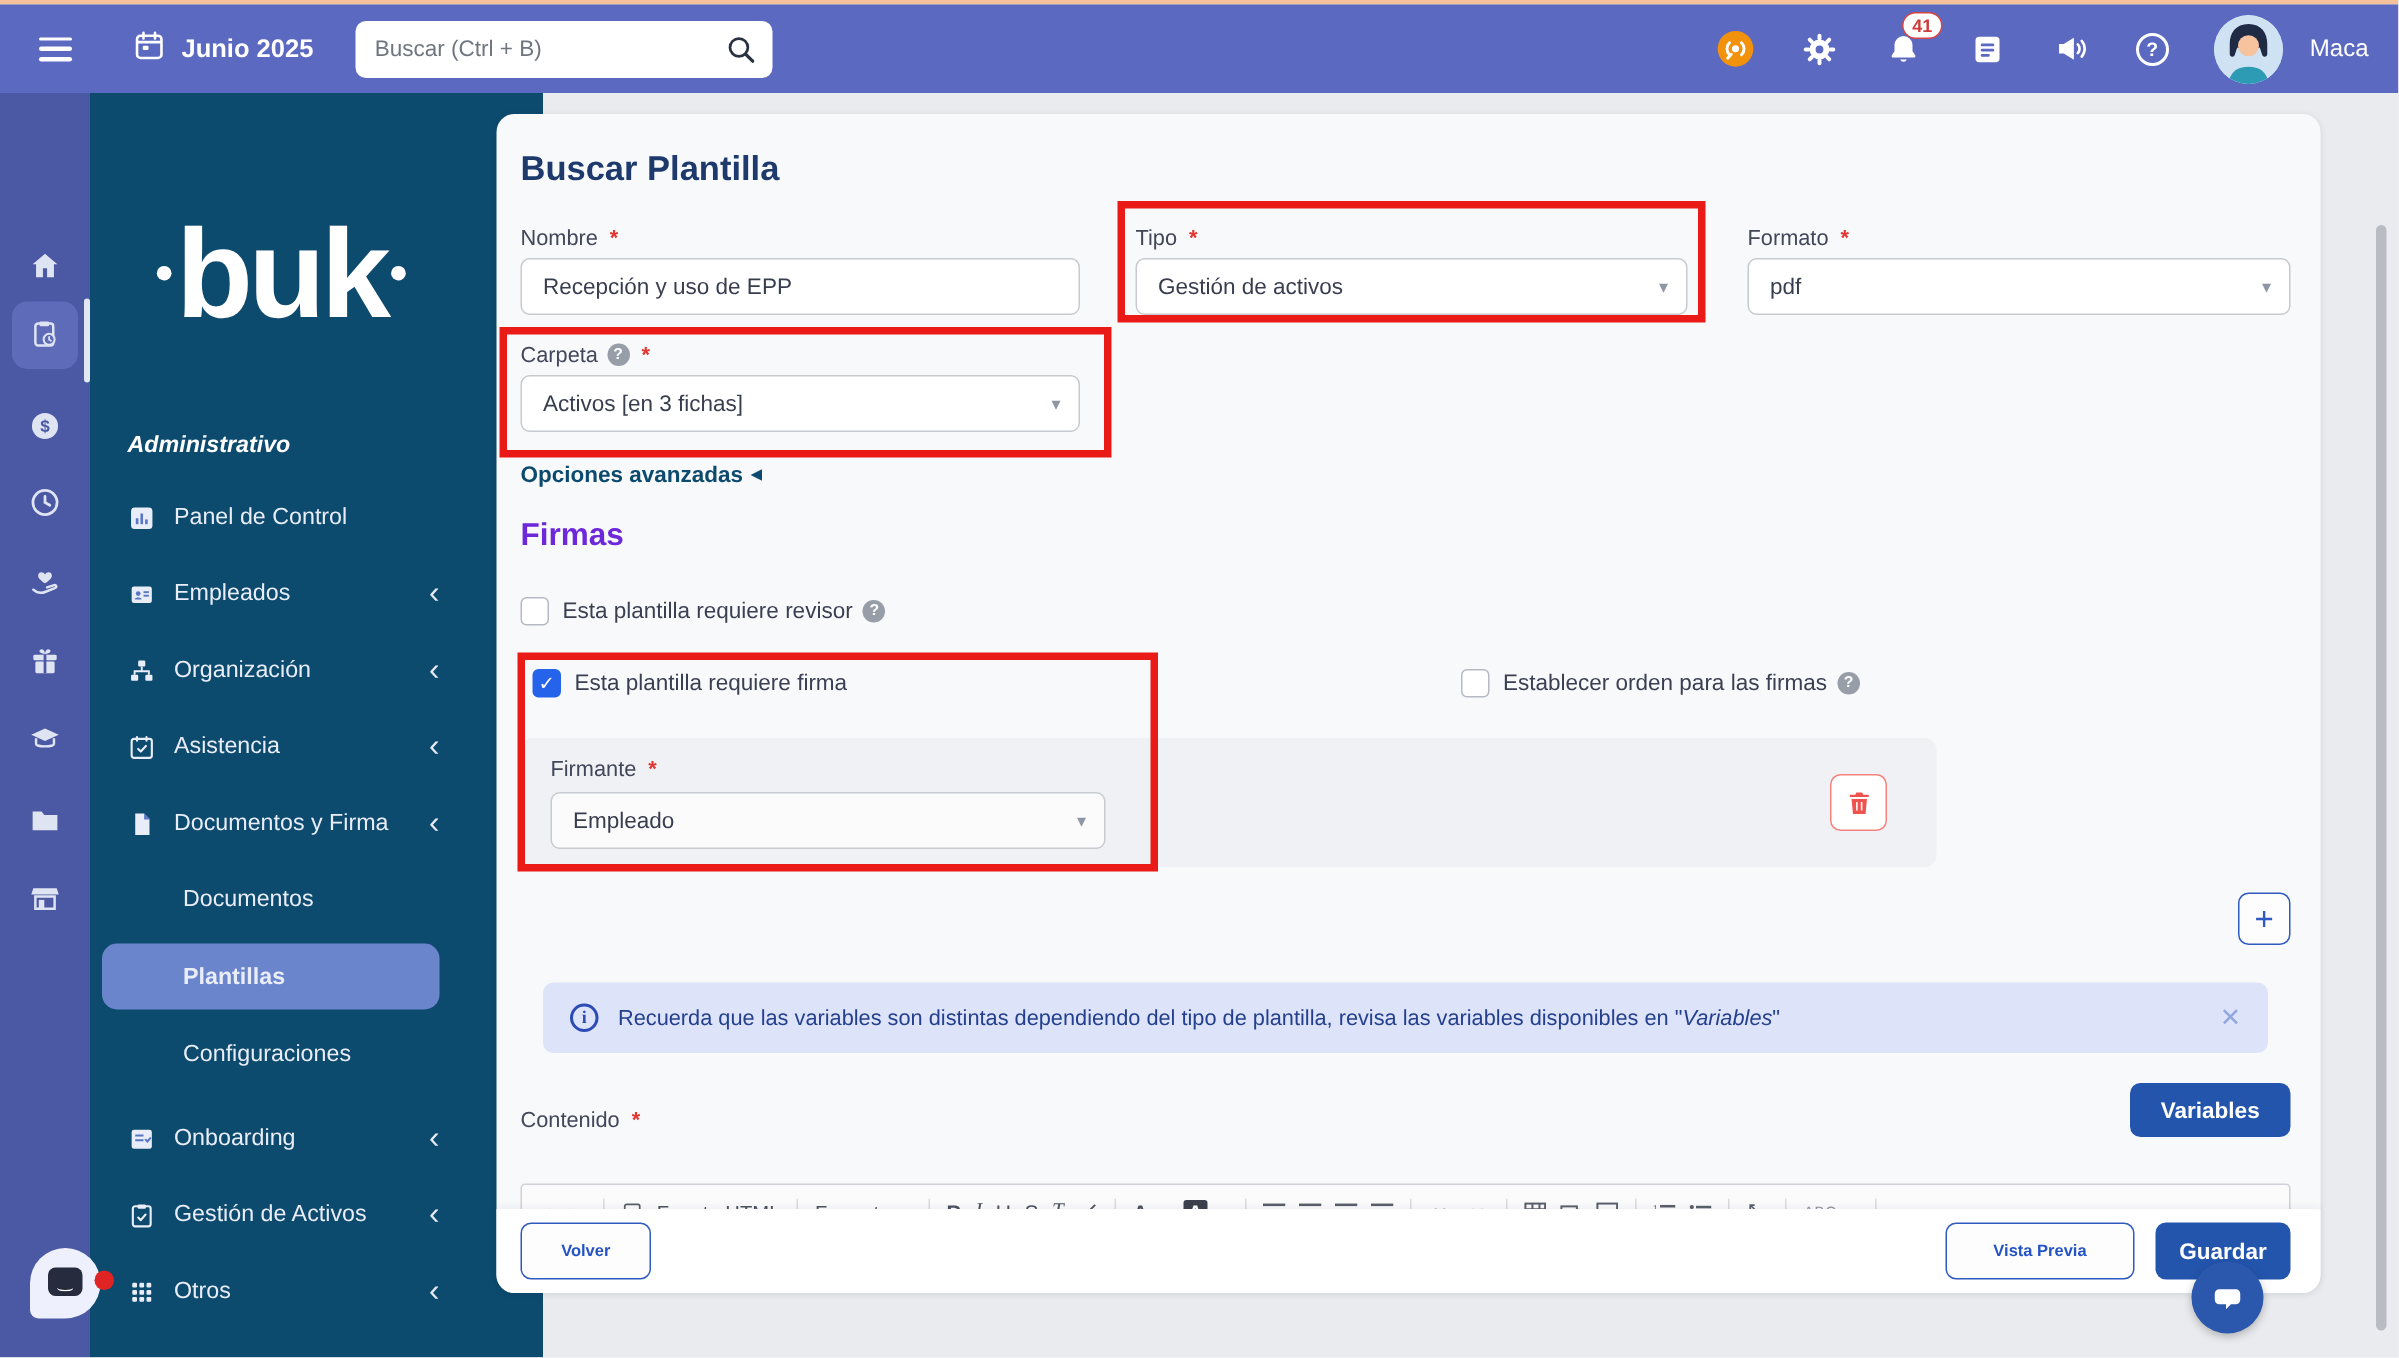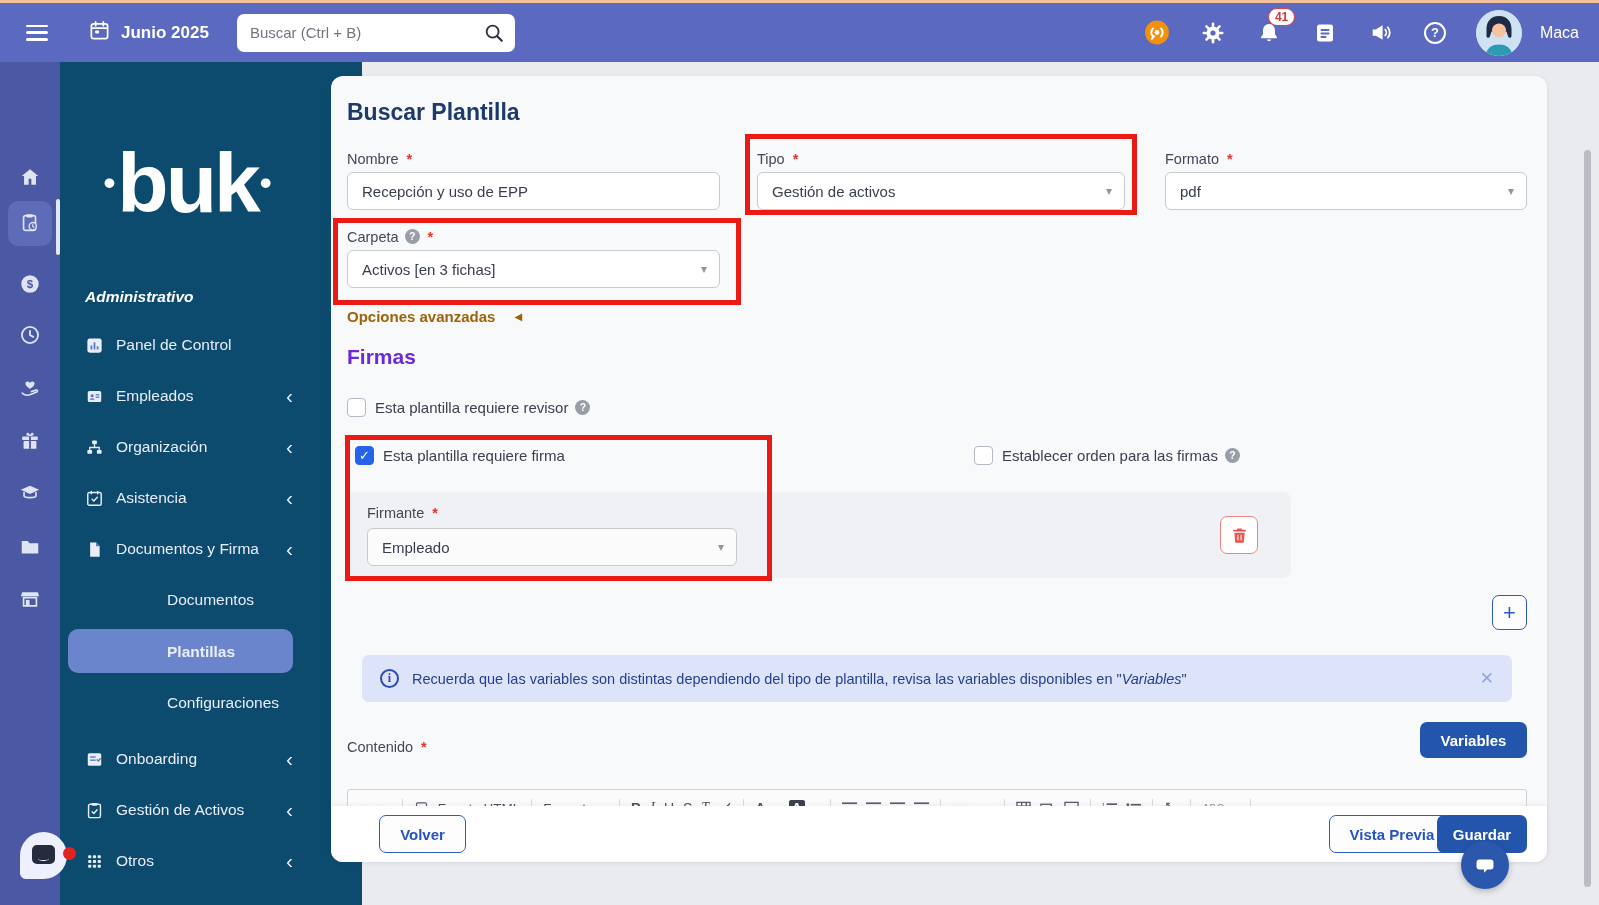--- a/index.html
+++ b/index.html
@@ -34,54 +34,54 @@
 
   
   #sidebar { left:60px; top:62px; width:302px; height:843px; background:#0c4a6e; color:#e9edf8; }
   .logo { position:absolute; left:0; top:70px; width:255px; text-align:center; color:#fff; font-weight:700; font-size:84px; letter-spacing:-3px; line-height:100px; }
   .logo .dot { font-size:34px; vertical-align:18px; letter-spacing:0; padding:0 2px; }
   .side-section { position:absolute; left:25px; top:226px; font-size:15.5px; font-weight:700; color:#fff;font-style:italic; }
   .side-item { position:absolute; left:0; width:255px; height:28px; display:flex; align-items:center; cursor:pointer; }
   .side-item svg { margin-left:25px; width:19px; height:19px; flex:none; }
   .side-item .lbl { margin-left:12px; font-size:15.5px; font-weight:500; }
   .side-item .chev { margin-left:auto; margin-right:22px; font-size:21px; line-height:18px; color:#e6eaf6; }
-  .sub-item { position:absolute; left:0; width:255px; height:28px; display:flex; align-items:center; cursor:pointer;padding-left:45px; }
+  .sub-item { position:absolute; left:0; width:255px; height:28px; display:flex; align-items:center; cursor:pointer; }
   .sub-item .lbl { margin-left:62px; font-size:15.5px; font-weight:500; }
   .sub-active-bg { position:absolute; left:8px; top:567px; width:225px; height:44px; background:#6b85cd; border-radius:10px; }
 
   
   .chat-launch { position:absolute; left:20px; top:832px; width:47px; height:47px; background:#eef1fd; border-radius:50% 50% 50% 12%; z-index:7; cursor:pointer; }
   .chat-launch .sq { position:absolute; left:12px; top:13px; width:23px; height:19px; background:#262b3d; border-radius:5px; }
   .chat-launch .smile { position:absolute; left:18px; top:24px; width:11px; height:5px; border-bottom:1.6px solid #fff; border-radius:50%; }
   .chat-dot { position:absolute; left:63px; top:847px; width:13px; height:13px; background:#e02424; border-radius:50%; z-index:8; }
 
   
   #card { left:331px; top:76px; width:1216px; height:786px; background:#f8f9fb; border-radius:12px; box-shadow:0 1px 4px rgba(40,50,80,.10); }
   .h1 { position:absolute; left:347px; top:99px; font-size:23px; font-weight:700; color:#1e3a6d; }
   .h2 { position:absolute; left:347px; top:345px; font-size:21px; font-weight:700; color:#6d28d9; }
   .flabel { position:absolute; font-size:14.5px; font-weight:500; color:#42475a; display:flex; gap:6px; }
   .req { color:#e3342f; font-weight:700; margin-left:2px; }
   .field { position:absolute; height:38px; background:#fff; border:1px solid #c7cacf; border-radius:6px; display:flex; align-items:center; padding:16px 14px; font-size:15px; color:#393e4f; cursor:pointer; }
   .field .arrow { position:absolute; right:12px; color:#8f96a3; font-size:12px; }
   .helpdot { width:15px; height:15px; background:#979ea8; color:#fff; border-radius:50%; font-size:10.5px; font-weight:700; display:inline-flex; align-items:center; justify-content:center; line-height:15px; }
-  .link-adv { position:absolute; left:347px; top:308px; color:#a16207; font-size:15px; font-weight:700; cursor:pointer; display:flex; align-items:center; gap:19px; }
+  .link-adv { position:absolute; left:347px; top:308px; color:#0c4a6e; font-size:15px; font-weight:700; cursor:pointer; display:flex; align-items:center; gap:5px; }
   .link-adv .tri { font-size:10px; }
   .cb { position:absolute; width:19px; height:19px; background:#fff; border:1.5px solid #b4b9c3; border-radius:4px; cursor:pointer; }
   .cb.checked { background:#2563eb; border-color:#2563eb; color:#fff; font-size:13px; font-weight:700; display:flex; align-items:center; justify-content:center; }
   .cblabel { position:absolute; font-size:15px; color:#3a3f51; display:flex; align-items:center; gap:7px; }
   .panel { position:absolute; left:347px; top:492px; width:944px; height:86px; background:#f0f1f4; border-radius:8px; }
   .trash-btn { position:absolute; left:1220px; top:516px; width:38px; height:38px; background:#fff; border:1.5px solid #f4837d; border-radius:7px; display:flex; align-items:center; justify-content:center; cursor:pointer; }
   .plus-btn { position:absolute; left:1492px; top:595px; width:35px; height:35px; background:#fdfdfd; border:1.5px solid #2f5bc0; border-radius:7px; color:#2f5bc0; font-size:22px; font-weight:400; display:flex; align-items:center; justify-content:center; cursor:pointer; line-height:0; }
   .banner { position:absolute; left:362px; top:655px; width:1150px; height:47px; background:#dde4fa; border-radius:7px; display:flex; align-items:center; padding:0 18px; gap:13px; }
   .banner .txt { font-size:14.5px; color:#24408e; }
   .banner .txt i { font-style:italic; }
   .info-ic { width:19px; height:19px; border:2px solid #2c4bb5; border-radius:50%; color:#2c4bb5; font-size:12px; font-weight:700; display:flex; align-items:center; justify-content:center; flex:none; font-family:"Liberation Serif",serif; }
   .banner .close { margin-left:auto; color:#93a7dc; font-size:17px; cursor:pointer; }
   .btn-primary { position:absolute; background:#2355ad; color:#fff; border:none; border-radius:7px; font-size:15px; font-weight:700; font-family:inherit; cursor:pointer; }
-  .btn-outline { position:absolute; background:#fdfdfd; border:1.5px solid #2f5bc0; color:#2453c4; border-radius:7px; font-size:15px; font-weight:700; font-family:inherit; cursor:pointer;margin-left:32px; }
+  .btn-outline { position:absolute; background:#fdfdfd; border:1.5px solid #2f5bc0; color:#2453c4; border-radius:7px; font-size:11px; font-weight:700; font-family:inherit; cursor:pointer; }
 
   
   .editor { position:absolute; left:347px; top:789px; width:1180px; height:70px; background:#fbfbfc; border:1px solid #cfd1d6; border-radius:3px; z-index:1; overflow:hidden; }
   .edrow { display:flex; align-items:center; padding:9px 8px 0 8px; gap:9px; color:#4d525e; font-size:14px; white-space:nowrap; }
   .edrow .sep { width:1px; height:18px; background:#d9dbdf; margin:0 2px; }
   .edrow .dim { color:#b8bcc4; font-size:13px; }
   .edrow .b { font-weight:700; }
   .edrow .i { font-style:italic; font-family:"Liberation Serif",serif; }
   .edrow .u { text-decoration:underline; }
   .edrow .s { text-decoration:line-through; }

